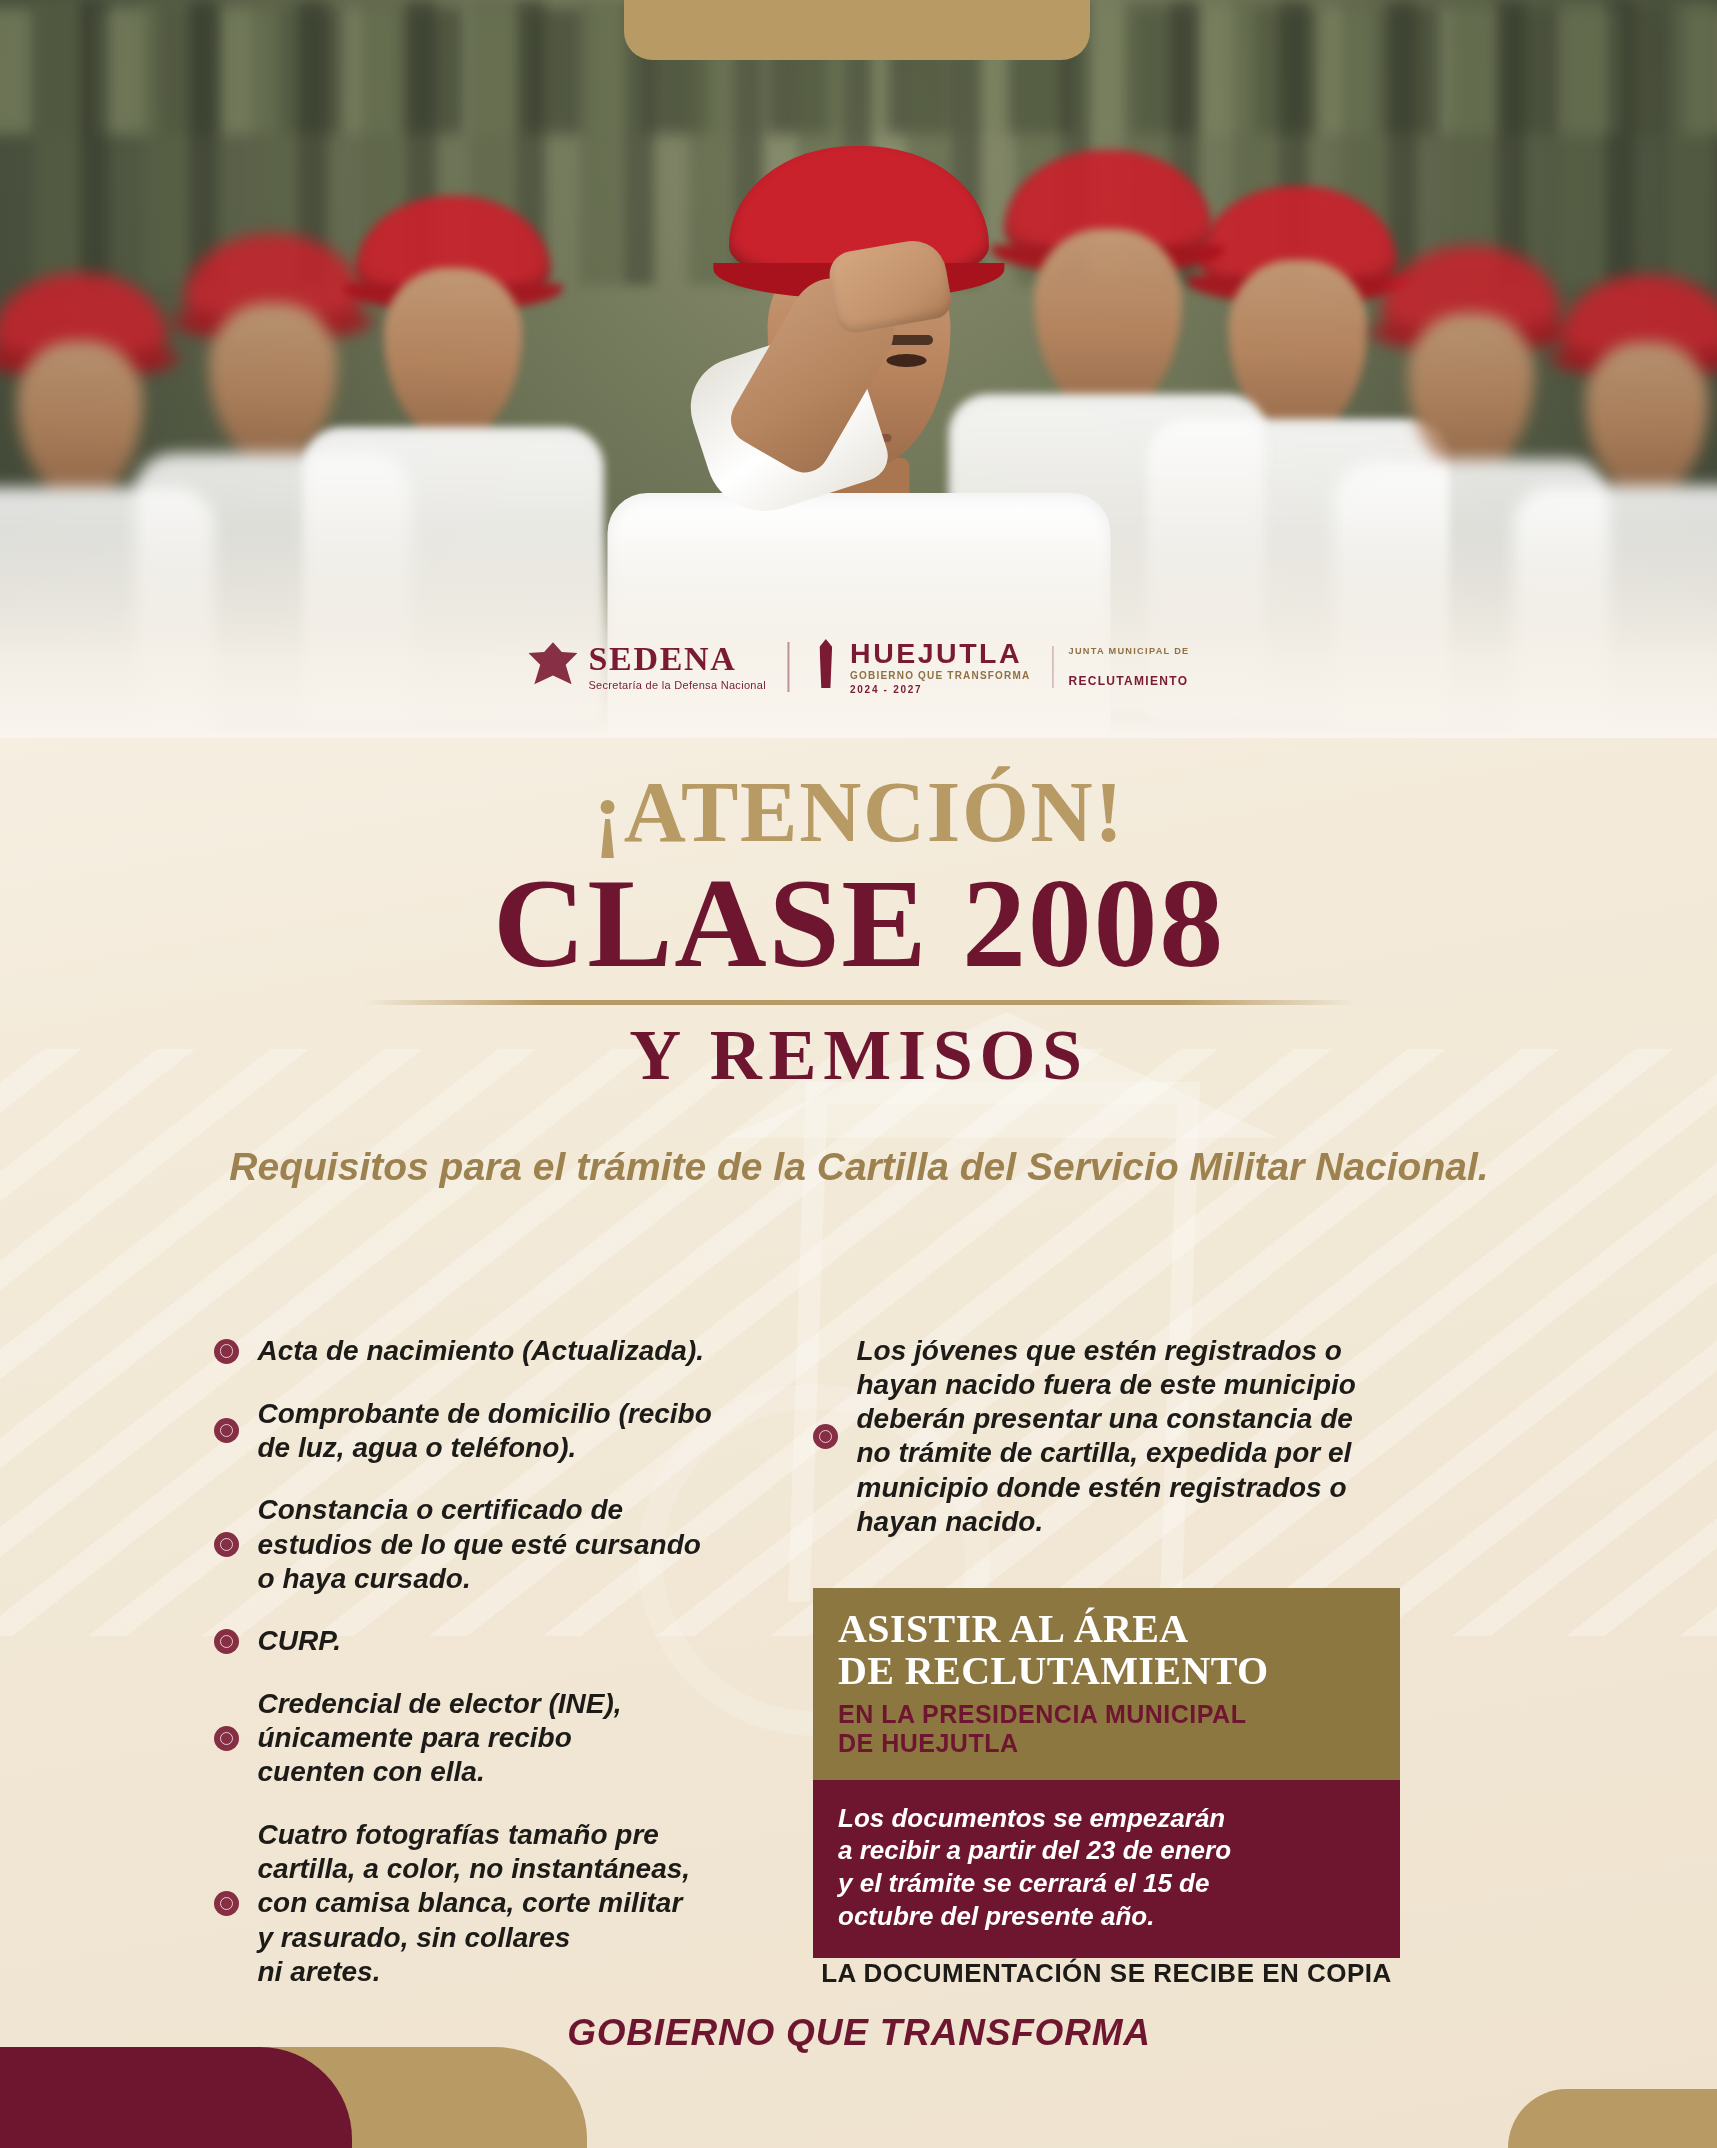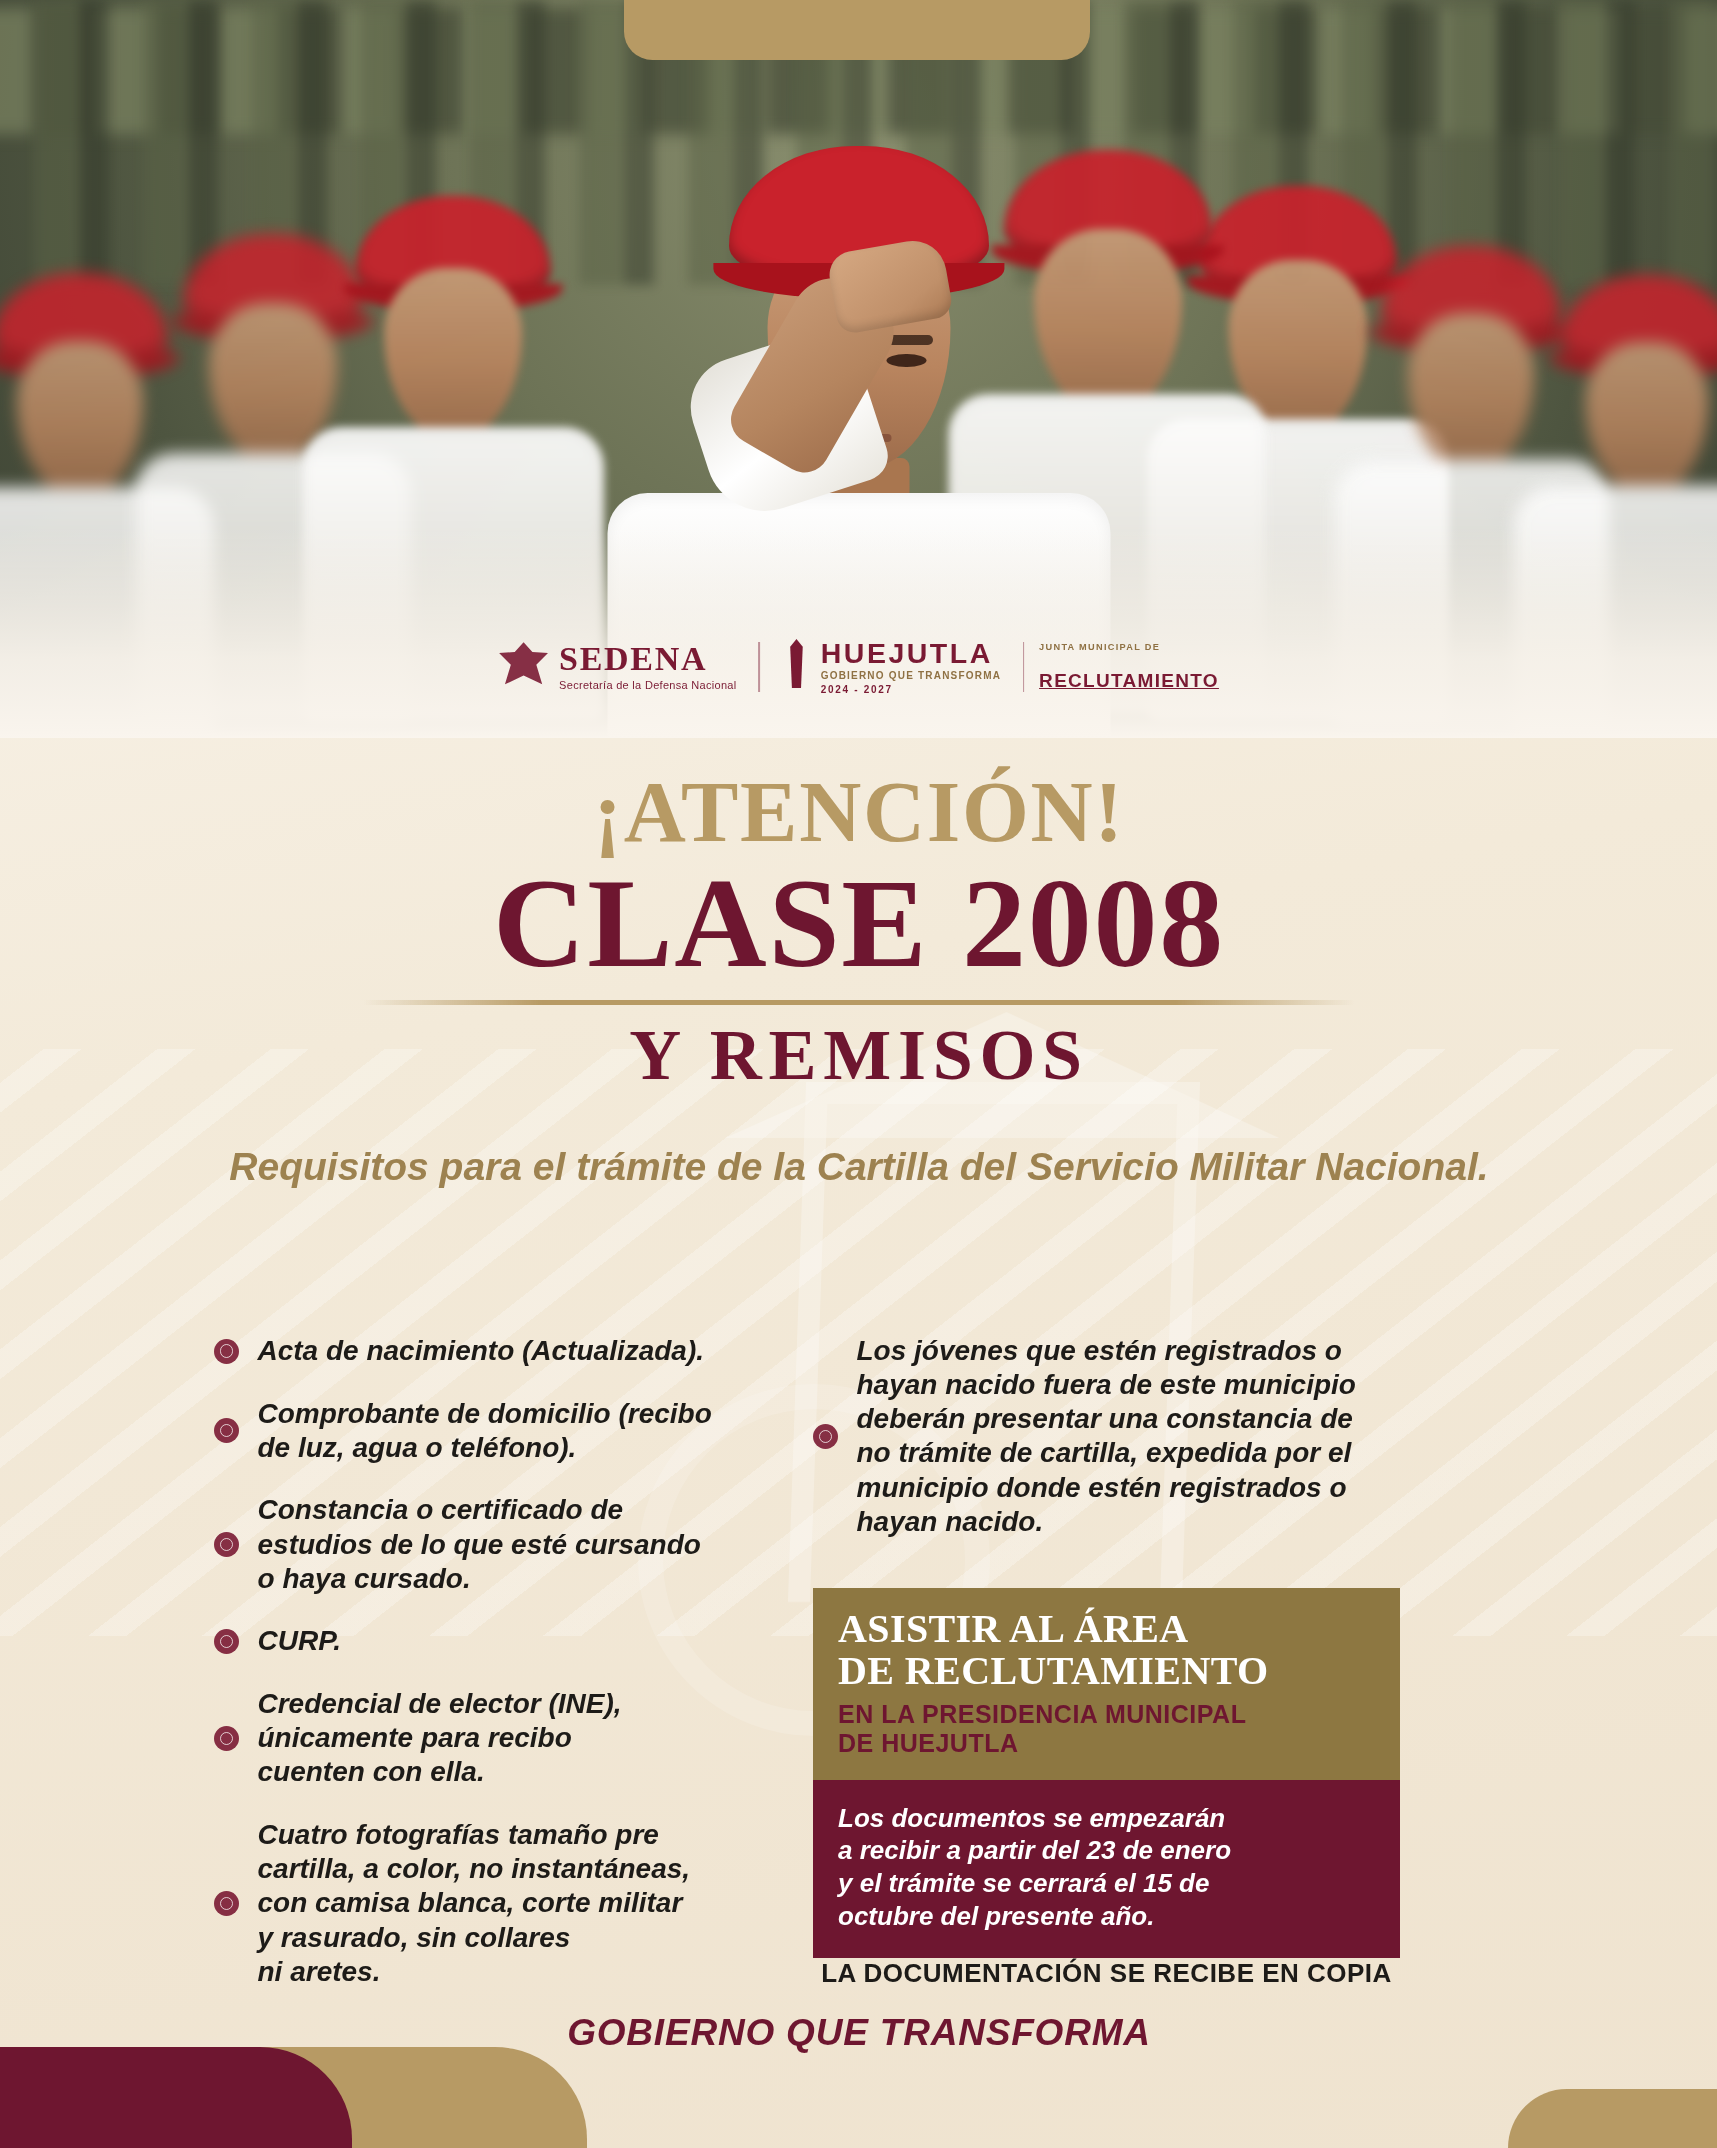--- a/index.html
+++ b/index.html
@@ -258,21 +258,21 @@
     font-weight: bold;
     font-size: 28.5px;
     letter-spacing: 2.5px;
     color: #7a1a33;
     line-height: 1;
   }
   .huejutla-text .h2 { font-size: 10px; font-weight: bold; letter-spacing: 1.2px; color: #8f7143; margin-top: 2.5px; }
   .huejutla-text .h3 { font-size: 10px; font-weight: bold; letter-spacing: 1.7px; color: #7a1a33; margin-top: 2.5px; }
   .logo-junta { border-left: 1.7px solid rgba(122,26,51,.45); padding-left: 15px; }
   .logo-junta .j1 { font-size: 9.2px; font-weight: bold; letter-spacing: 1.3px; color: #8f7143; }
-  .logo-junta .j2 { font-size: 19px; font-weight: bold; letter-spacing: 1.3px; color: #7a1a33; margin-top: 18px; text-decoration: underline; }
+  .logo-junta .j2 { font-size: 12px; font-weight: bold; letter-spacing: 1.3px; color: #7a1a33; margin-top: 18px; }
 
   
   .headline { position: absolute; top: 762px; left: 0; width: 1718px; text-align: center; z-index: 28; }
   .h-atencion {
     font-family: "Liberation Serif", serif;
     font-weight: bold;
     font-size: 86px;
     color: #b79a64;
     letter-spacing: 1.7px;
   }

